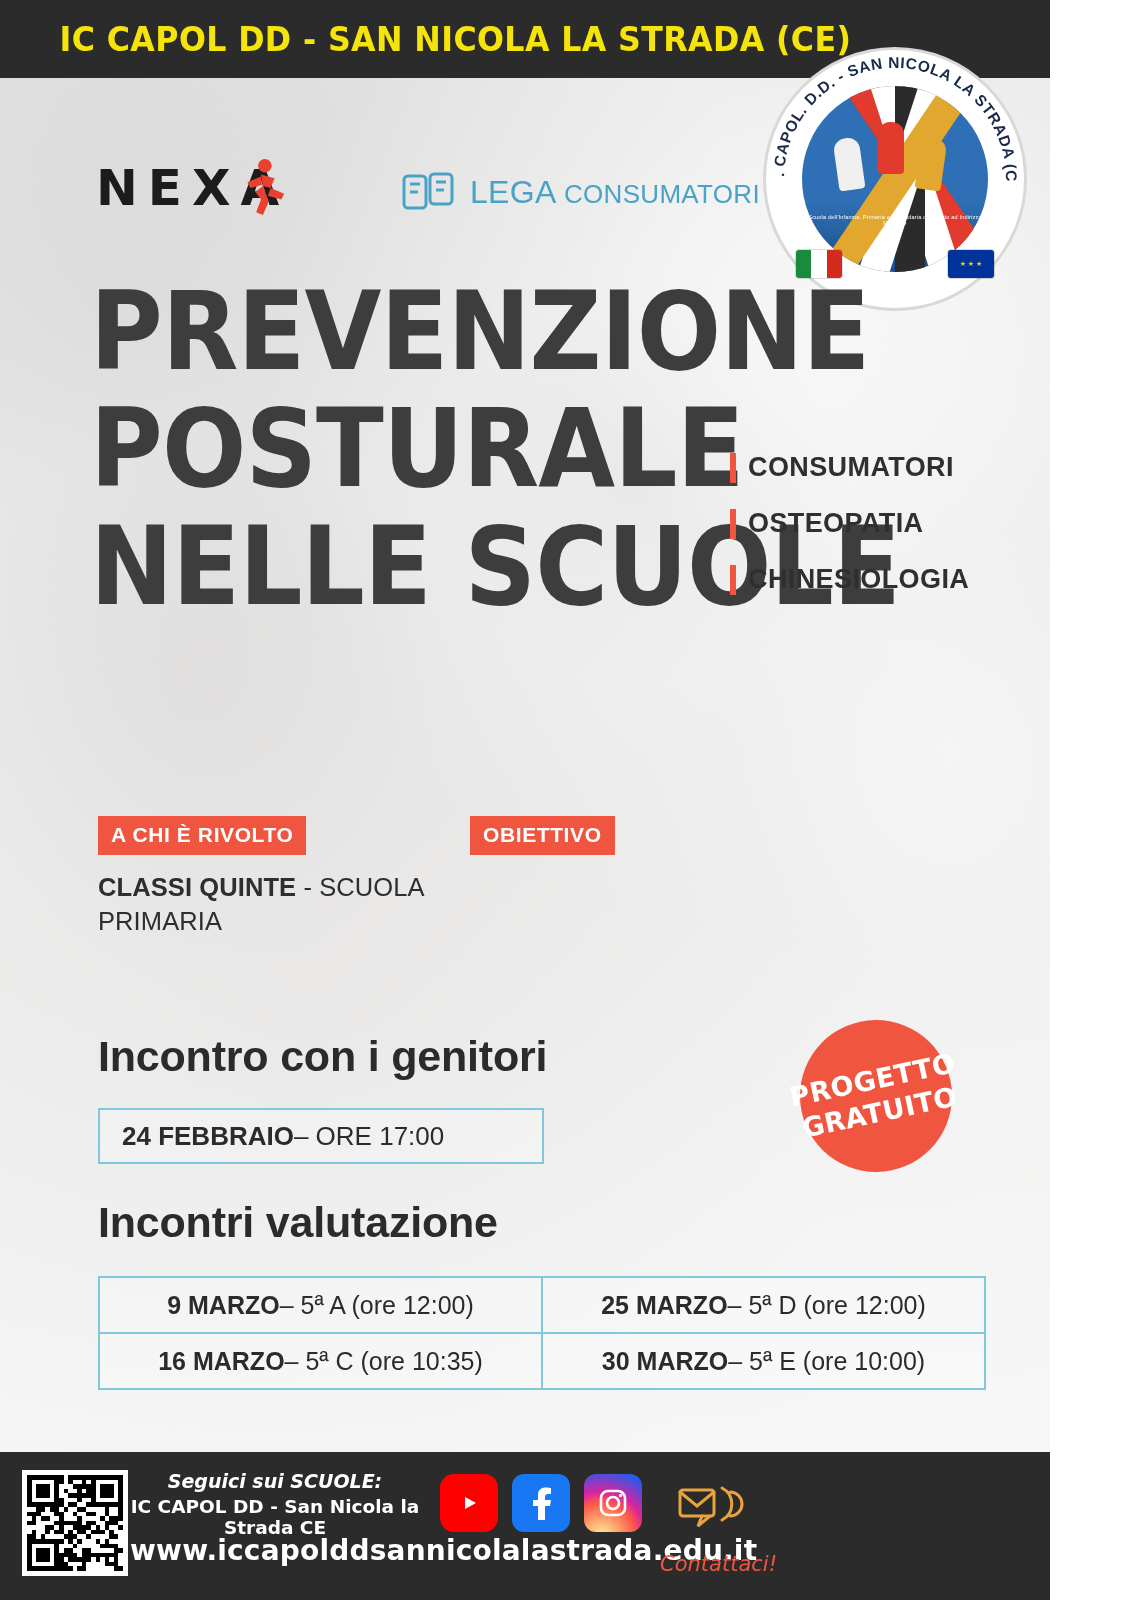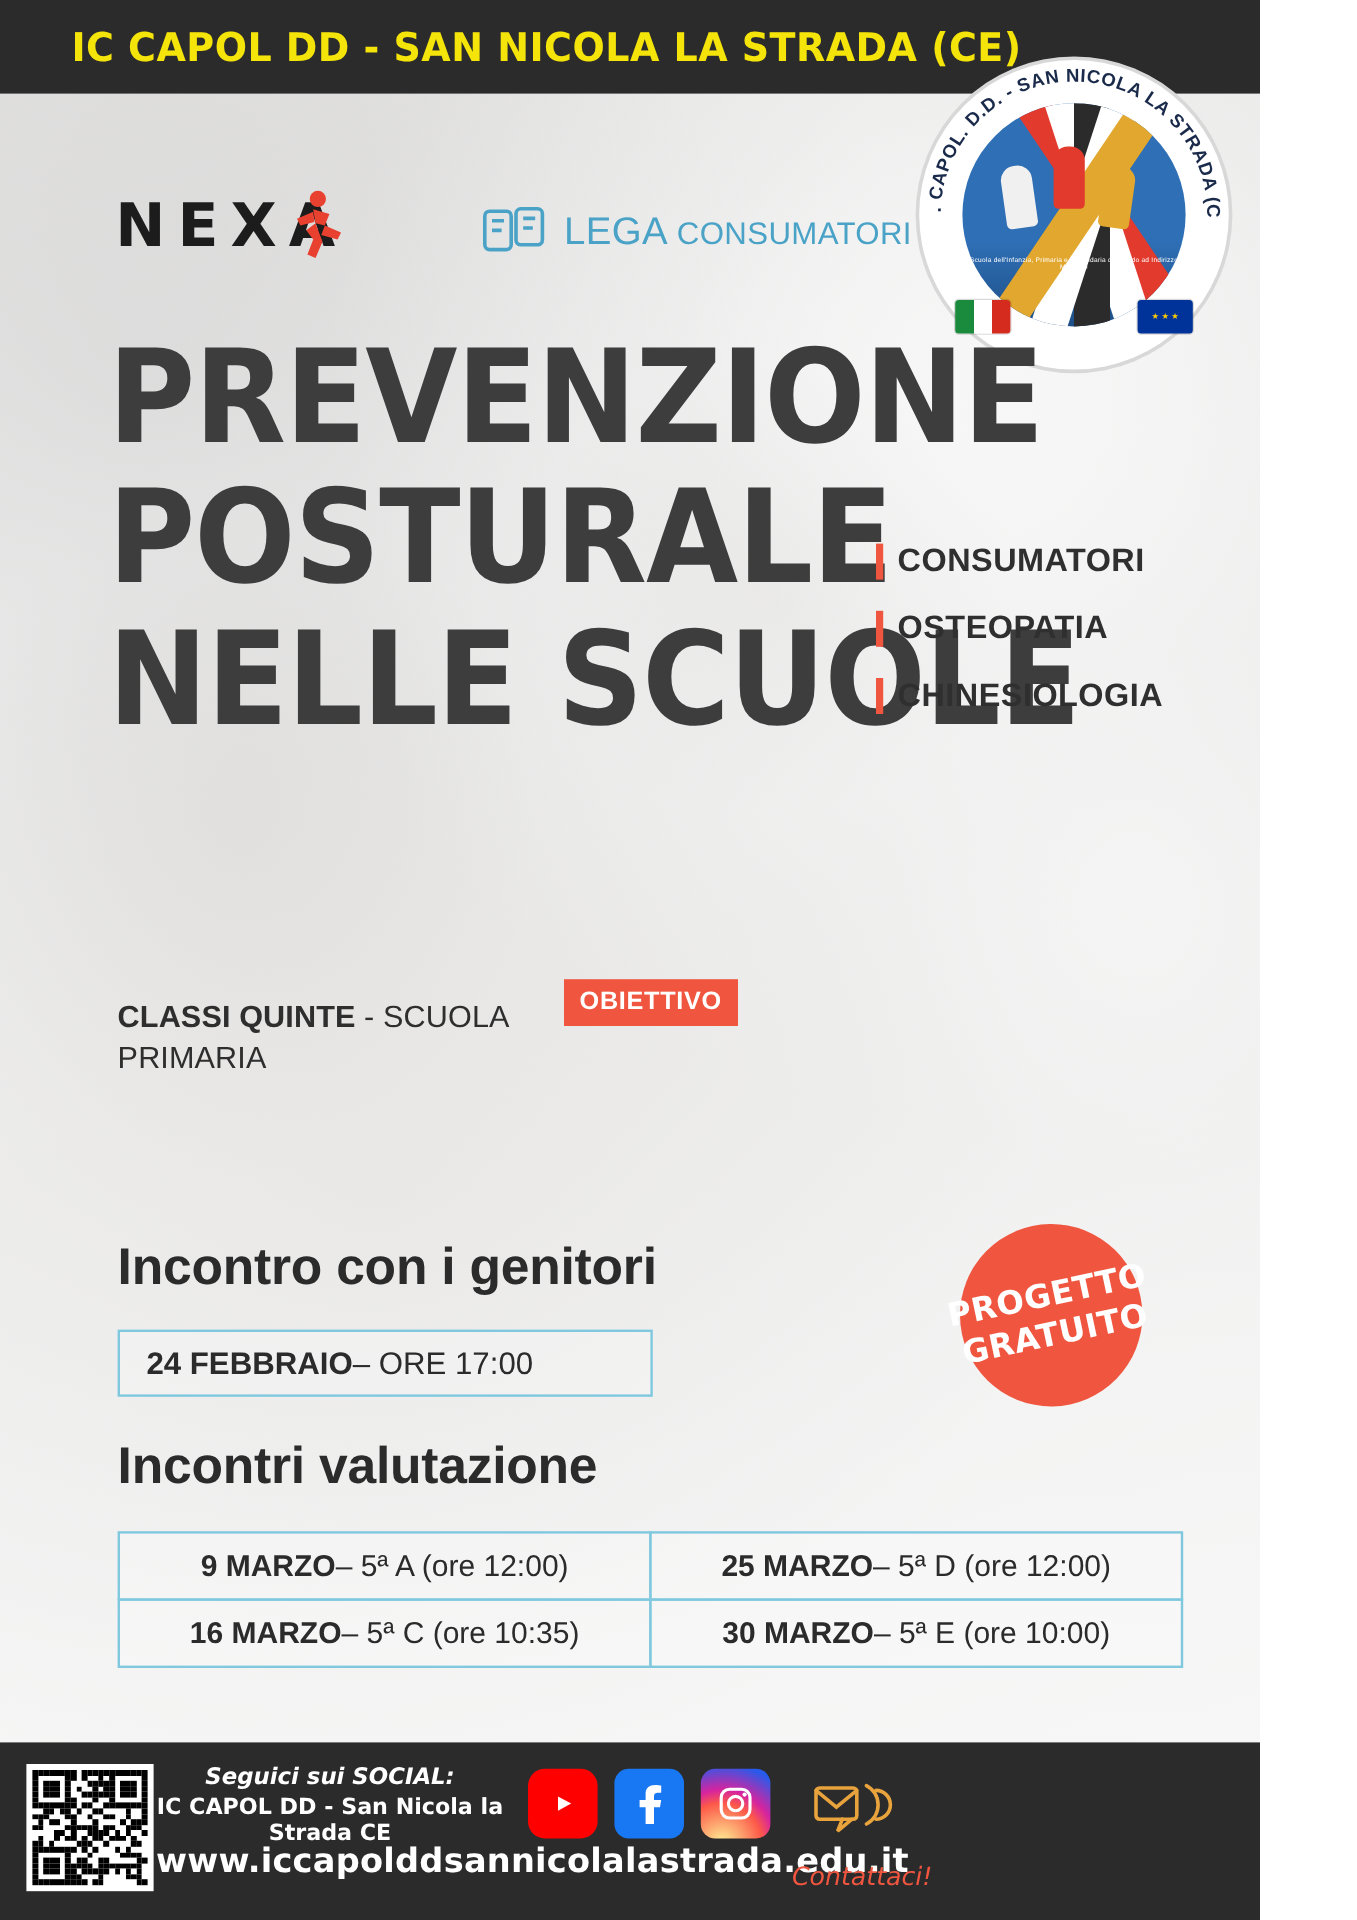--- a/index.html
+++ b/index.html
@@ -531,20 +531,21 @@
       <div class="bar"></div>
       <div class="label">OSTEOPATIA</div>
     </div>
     <div class="disc-item">
       <div class="bar"></div>
       <div class="label">CHINESIOLOGIA</div>
     </div>
   </div>
 
   <div class="block-a">
+    <div class="tag">A CHI È RIVOLTO</div>
     <div class="block-body">
       <b>CLASSI QUINTE</b><span> - SCUOLA PRIMARIA</span>
     </div>
   </div>
 
   <div class="block-b">
     <div class="tag">OBIETTIVO</div>
   </div>
 
   <div class="sect-title sect-parents">Incontro con i genitori</div>
@@ -1017,21 +1018,21 @@
           <i style="background:transparent"></i>
           <i style="background:transparent"></i>
           <i style="background:transparent"></i>
           <i style="background:transparent"></i>
           <i style="background:transparent"></i>
           <i style="background:transparent"></i>
           <i style="background:#000"></i>
           <i style="background:#000"></i>
         </div>
     </div>
-    <div class="footer-social-label">Seguici sui SOCIAL:</div>
+    <div class="footer-social-label">Seguici sui SCUOLE:</div>
     <div class="footer-school">IC CAPOL DD - San Nicola la Strada CE</div>
     <div class="footer-site">www.iccapolddsannicolalastrada.edu.it</div>
 
     <div class="social-icons">
       <div class="si si-yt">
         <svg width="30" height="22" viewBox="0 0 30 22">
             <polygon points="11,5 22,11 11,17" fill="#ffffff"></polygon>
           </svg>
       </div>
       <div class="si si-fb">

